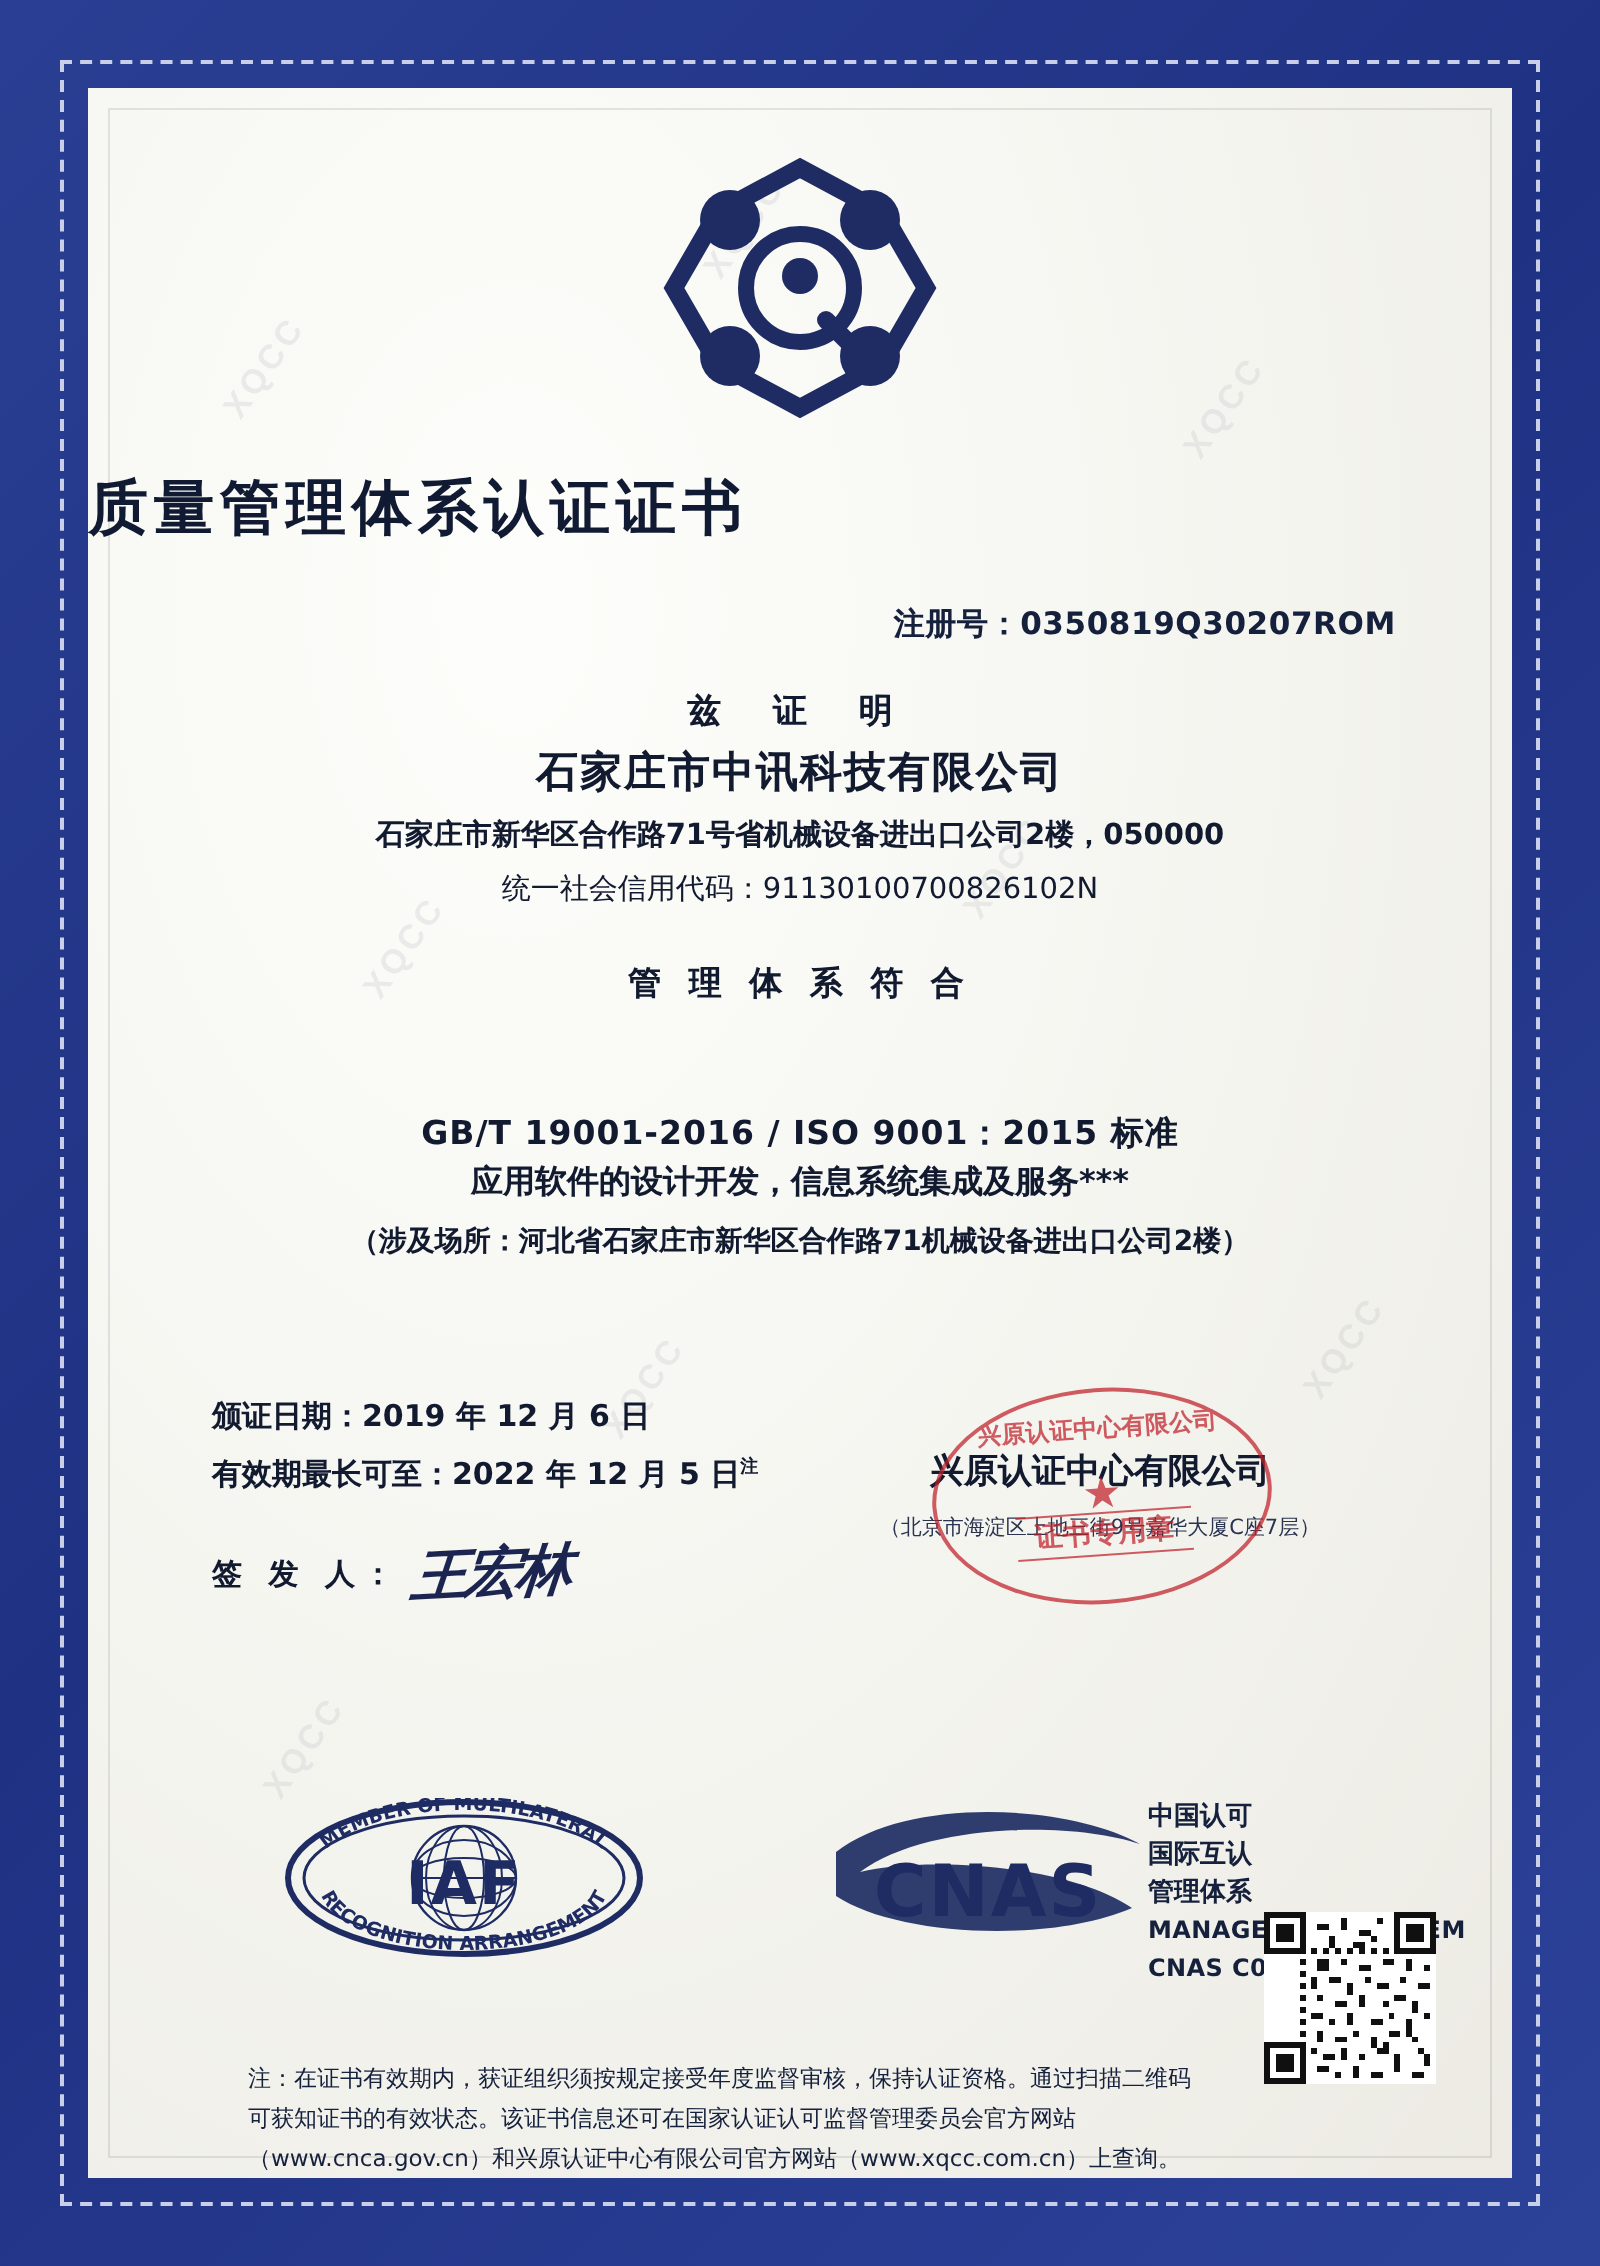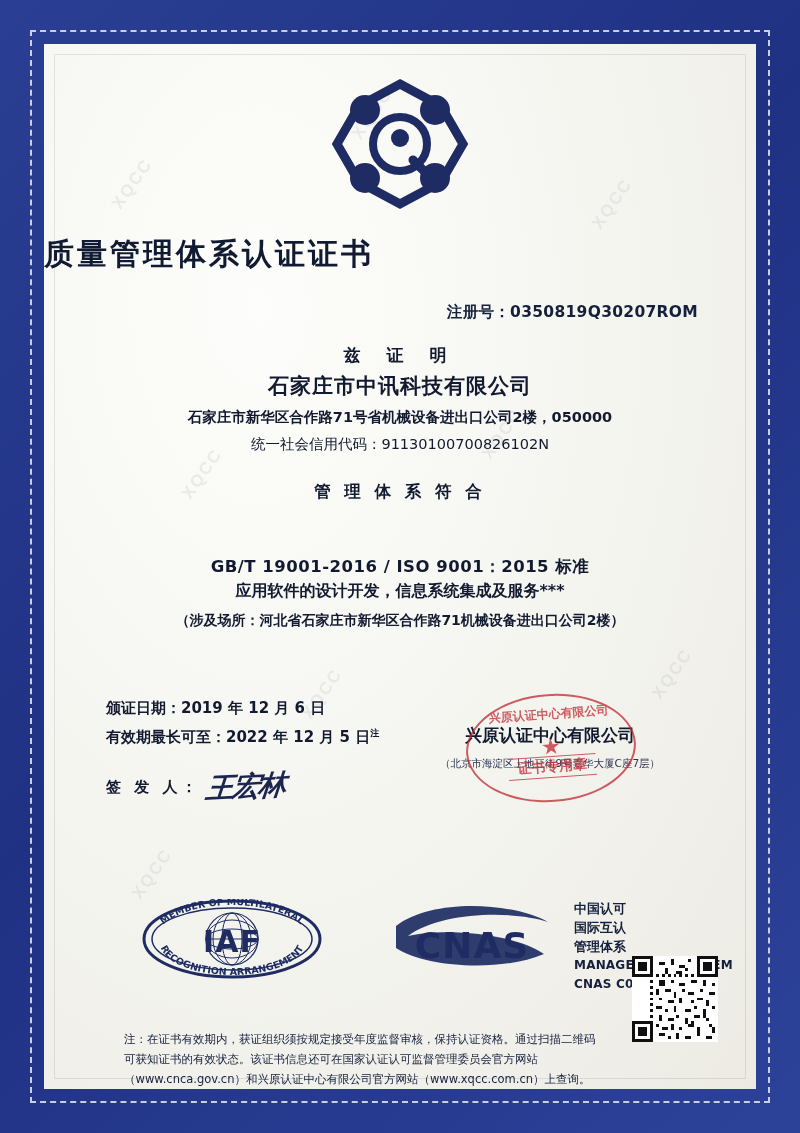--- a/index.html
+++ b/index.html
@@ -208,21 +208,21 @@
   
   .iaf {
     position: absolute;
     left: 98px;
     top: 855px;
     width: 180px;
     height: 80px;
   }
   .cnas {
     position: absolute;
-    left: 348px;
+    left: 370px;
     top: 862px;
     width: 160px;
     height: 70px;
     text-decoration: underline;
   }
   .cnas-text {
     position: absolute;
     left: 520px;
     top: 855px;
     font-family: "DejaVu Sans", sans-serif;

